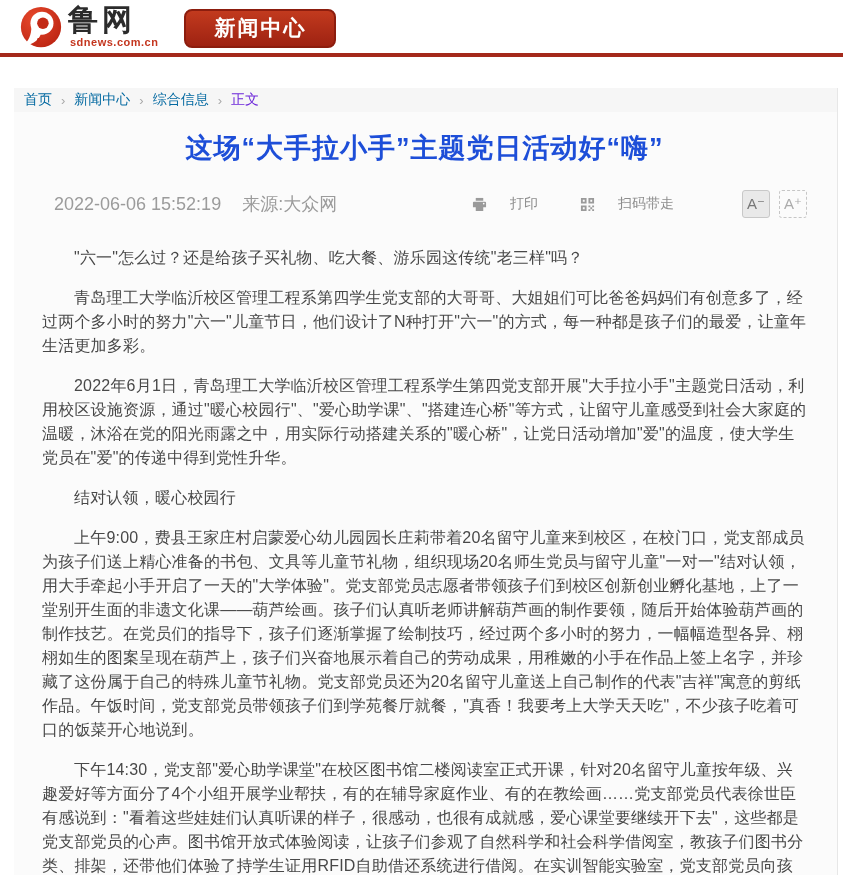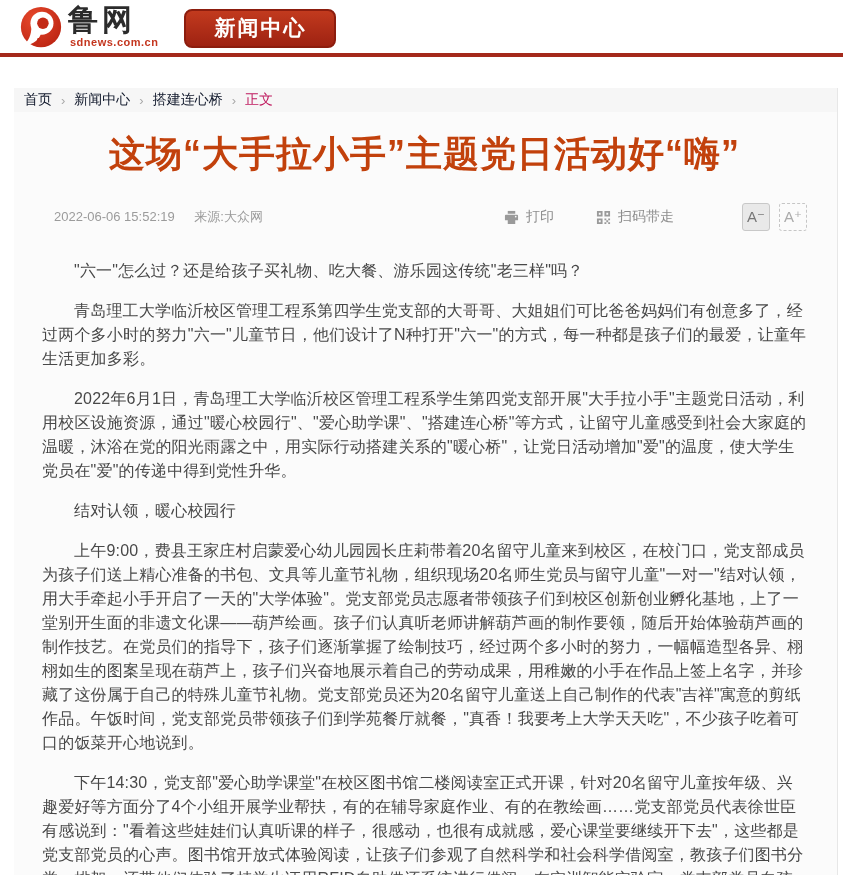--- a/index.html
+++ b/index.html
@@ -17,34 +17,34 @@
            border:2px solid #8c1d0e; border-radius:8px; color:#fff; font-weight:bold;
            font-size:21px; letter-spacing:2px; padding:3px 28px 4px; cursor:pointer; }
   .red-line { height:4px; background:#a4291b; width:100%; }
 
   
   .container { margin:31px 5px 0 14px; background:#fbfbfb; border-right:1px solid #e7e7e7;
                height:calc(879px - 92px); overflow:hidden; }
 
   .breadcrumb { background:#f6f6f6; height:24px; display:flex; align-items:center;
                 padding-left:10px; font-size:14px; color:#3f3f3f; }
-  .breadcrumb a { color:#0f172a; text-decoration:none; cursor:pointer; }
+  .breadcrumb a { color:#0369a1; text-decoration:none; cursor:pointer; }
   .breadcrumb .sep { color:#a8a8a8; margin:0 9px; font-size:13px; }
-  .breadcrumb .current { color:#be185d; }
+  .breadcrumb .current { color:#6d28d9; }
 
   .main { padding:0 30px 0 28px; }
 
-  .article-title { margin-top:18px; text-align:center; font-size:36px; font-weight:bold;
-                   color:#c2410c; letter-spacing:1px; }
+  .article-title { margin-top:18px; text-align:center; font-size:27px; font-weight:bold;
+                   color:#1d4ed8; letter-spacing:1px; }
 
   .meta-row { margin-top:24px; display:flex; justify-content:space-between; align-items:center; }
-  .meta-left { font-size:13px; color:#9b9b9b; padding-left:12px; }
+  .meta-left { font-size:18px; color:#9b9b9b; padding-left:12px; }
   .meta-left .date { margin-right:16px; }
   .meta-right { display:flex; align-items:center; }
-  .tool { display:flex; align-items:center; font-size:14px; color:#8d8d8d; cursor:pointer; }
+  .tool { display:flex; align-items:center; font-size:14px; color:#8d8d8d; cursor:pointer;gap:16px; }
   .tool svg { margin-right:7px; }
   .tool-print { margin-right:42px; }
   .tool-scan  { margin-right:68px; }
   .font-btn { width:28px; height:28px; font-size:15px; color:#777; cursor:pointer;
               background:#e9e9e9; border:1px solid #c8c8c8; border-radius:3px;
               font-family:"Liberation Sans","DejaVu Sans",sans-serif; }
   .font-btn.plus { background:#fbfbfb; border:1px dashed #c6c6c6; color:#ababab; margin-left:9px; }
 
   .article-body { margin-top:28px; }
   .article-body p { font-size:16px; line-height:24px; color:#484848;
@@ -77,21 +77,21 @@
 </header>
 <div class="red-line"></div>
 
 <div class="container">
 
   <nav class="breadcrumb">
     <a>首页</a>
     <span class="sep">›</span>
     <a>新闻中心</a>
     <span class="sep">›</span>
-    <a>搭建连心桥</a>
+    <a>综合信息</a>
     <span class="sep">›</span>
     <span class="current">正文</span>
   </nav>
 
   <main class="main">
     <h1 class="article-title">这场“大手拉小手”主题党日活动好“嗨”</h1>
 
     <div class="meta-row">
       <div class="meta-left">
         <span class="date">2022-06-06 15:52:19</span>

